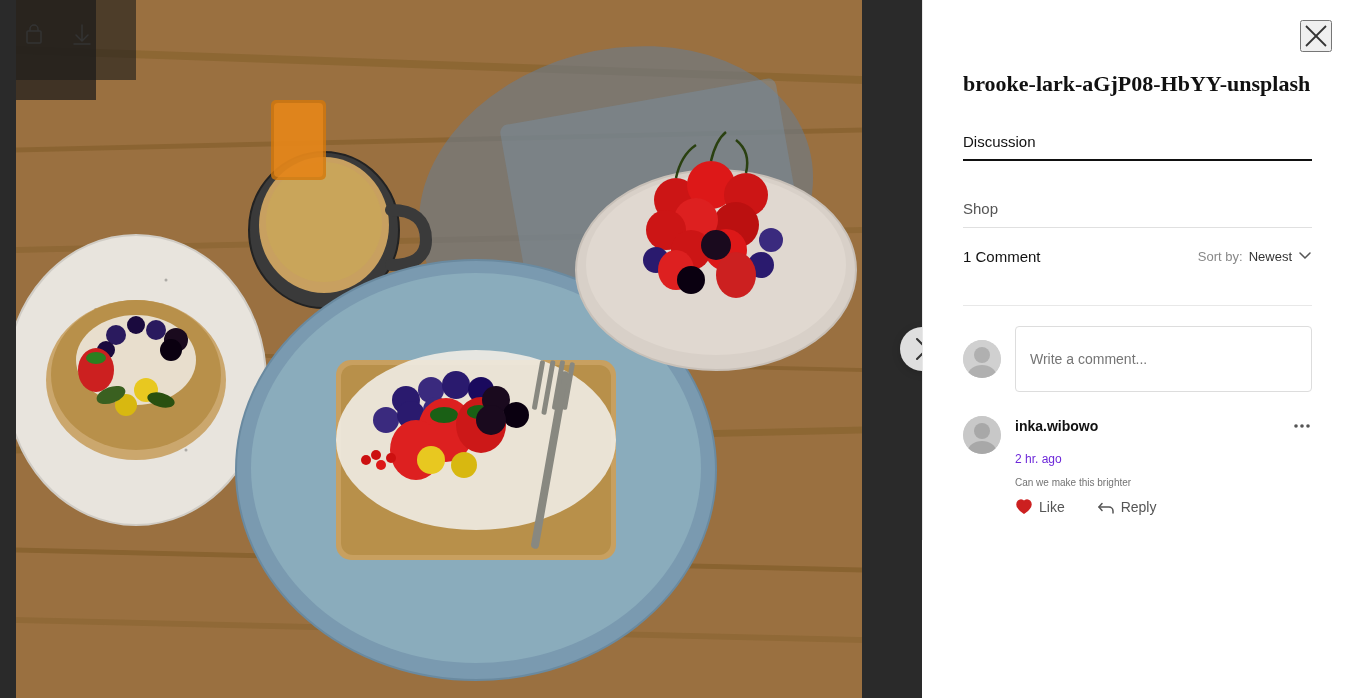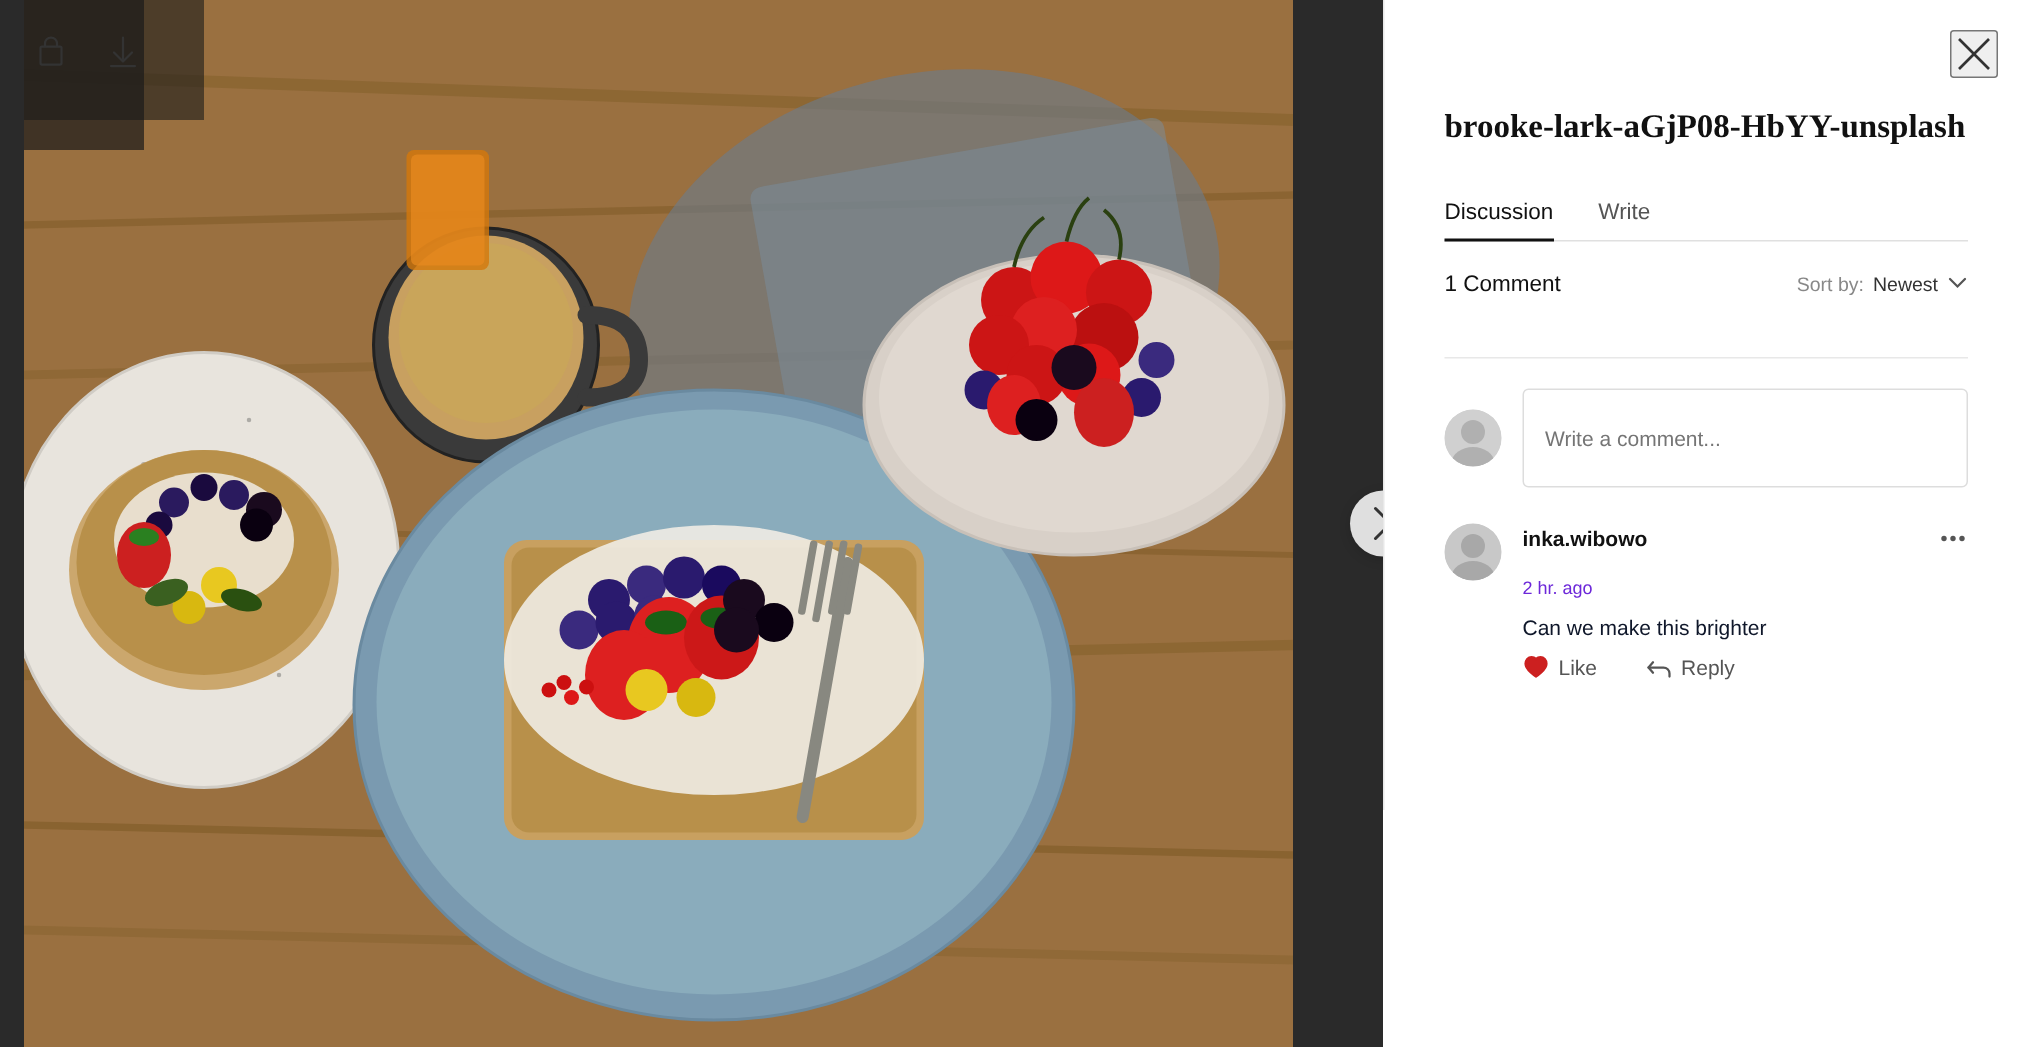--- a/index.html
+++ b/index.html
@@ -118,20 +118,21 @@
       margin-top: 70px;
       margin-bottom: 24px;
     }
 
     
     .tabs {
       display: flex;
       gap: 30px;
       border-bottom: 1px solid #e0e0e0;
       margin-bottom: 20px;
+      flex-direction: column;
     }
 
     .tab {
       padding: 10px 0;
       font-size: 15px;
       cursor: pointer;
       color: #555;
       position: relative;
       font-family: 'Arial', sans-serif;
     }
@@ -249,22 +250,22 @@
     .comment-time {
       font-family: 'Arial', sans-serif;
       font-size: 12px;
       color: #6d28d9;
       margin-top: 2px;
       margin-bottom: 8px;
     }
 
     .comment-text {
       font-family: 'Arial', sans-serif;
-      font-size: 14px;
-      color: #0f172a;
+      font-size: 10px;
+      color: #737373;
       margin-bottom: 10px;
       margin-top: 11px;
     }
 
     .comment-actions {
       display: flex;
       gap: 32px;
       align-items: center;
     }
 
@@ -462,21 +463,21 @@
 
 <div class="right-panel">
   <div class="right-panel-inner">
     <h1 class="image-title">brooke-lark-aGjP08-HbYY-unsplash</h1>
 
     <div class="tabs">
       <div class="tab active">
         <span>Discussion</span>
       </div>
       <div class="tab">
-        <span>Write</span>
+        <span>Shop</span>
       </div>
     </div>
 
     <div class="comment-header">
       <span class="comment-count">1 Comment</span>
       <div class="sort-by">
         <span class="sort-label">Sort by:</span>
         <span class="sort-value">Newest</span>
         <svg width="14" height="14" viewBox="0 0 14 14">
           <path d="M2 4l5 5 5-5" stroke="#555" stroke-width="1.5" fill="none" stroke-linecap="round"></path>

